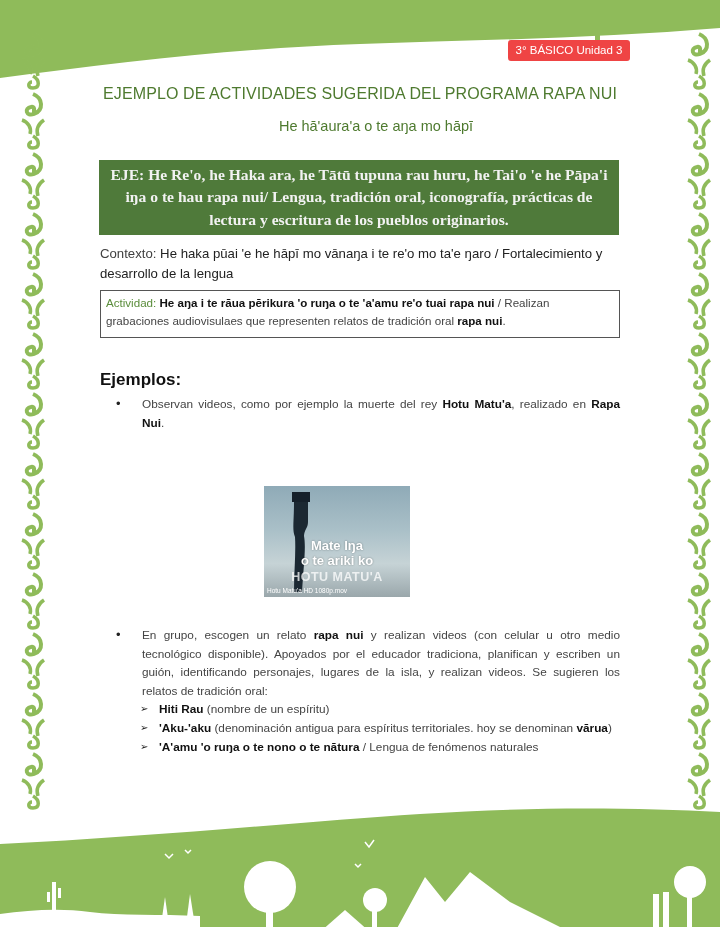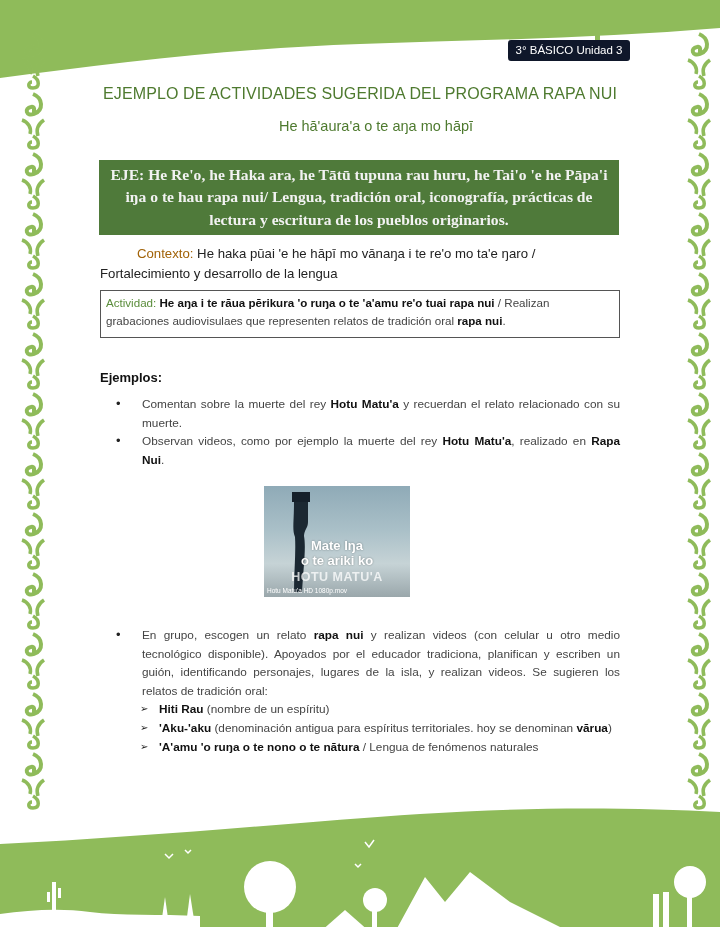--- a/index.html
+++ b/index.html
@@ -9,21 +9,21 @@
       font-family: "Liberation Sans", "DejaVu Sans", sans-serif;
       color: #333;
     }
     .top-wave { position: absolute; left: 0; top: 0; width: 720px; height: 80px; }
     .bottom-wave { position: absolute; left: 0; bottom: 0; width: 720px; height: 150px; }
     .border-strip { position: absolute; top: 30px; width: 30px; height: 780px; }
     .border-left { left: 18px; }
     .border-right { right: 6px; }
     .unit-badge {
       position: absolute; left: 508px; top: 40px; width: 122px; height: 21px;
-      background: #0f172a; color: #fff; border-radius: 3px;
+      background: #ef4444; color: #fff; border-radius: 3px;
       font-size: 11.5px; line-height: 21px; text-align: center;
     }
     .unit-stem { position: absolute; left: 595px; top: 30px; width: 5px; height: 12px; background: #8fbb5a; }
     .title {
       position: absolute; left: 0; width: 720px; top: 85px; text-align: center;
       font-size: 16px; color: #4e7a2f; letter-spacing: 0.1px;
     }
     .subtitle {
       position: absolute; left: 16px; width: 720px; top: 118px; text-align: center;
       font-size: 14.5px; color: #4e7a2f;
@@ -32,29 +32,29 @@
       position: absolute; left: 99px; top: 160px; width: 520px; height: 75px;
       background: #4f7a3a; color: #f2f2f2;
       font-family: "Liberation Serif", "DejaVu Serif", serif; font-weight: bold;
       font-size: 15.6px; line-height: 22.5px; text-align: center;
       display: flex; align-items: center; justify-content: flex-end; box-sizing: border-box; padding: 2px 6px;
     }
     .contexto {
       position: absolute; left: 100px; top: 244px; width: 520px;
       font-size: 13.2px; line-height: 20px; color: #222;
     }
-    .contexto .label { color: #a16207; margin-left: 37px; }
+    .contexto .label { color: #404040; }
     .actividad-box {
       position: absolute; left: 100px; top: 290px; width: 520px; height: 48px;
       border: 1px solid #555; box-sizing: border-box; padding: 3px 5px;
       font-size: 11.6px; line-height: 18px; color: #444;
     }
     .actividad-box b { color: #111; }
     .ejemplos-h {
-      position: absolute; left: 100px; top: 370px; font-size: 13px; font-weight: bold; color: #111;
+      position: absolute; left: 100px; top: 370px; font-size: 17px; font-weight: bold; color: #111;
     }
     .bullets { position: absolute; left: 100px; top: 395px; width: 520px; margin: 0; padding: 0; list-style: none; }
     .bullets li { position: relative; padding-left: 42px; font-size: 11.8px; line-height: 18.6px; color: #444; text-align: justify; }
     .bullets li::before { content: "•"; position: absolute; left: 16px; top: 0; color: #222; font-size: 13px; }
     .bullets b { color: #111; }
     .video-thumb {
       position: absolute; left: 264px; top: 486px; width: 146px; height: 111px;
       background: linear-gradient(180deg, #8faab7 0%, #aac0c8 40%, #c6d3d6 70%, #9aa7ab 100%);
       overflow: hidden;
     }
@@ -115,23 +115,20 @@
 </div>
 
 <div class="actividad-box">
   <span style="color:#5a8d3b">Actividad:</span><b> He aŋa i te rāua pērikura 'o ruŋa o te 'a'amu re'o tuai rapa nui</b><span> / Realizan grabaciones audiovisulaes que representen relatos de tradición oral  </span><b>rapa nui</b><span>.</span>
 </div>
 
 <div class="ejemplos-h">Ejemplos:</div>
 
 <ul class="bullets">
   <li>
-    <span>Comentan sobre la muerte del rey </span><b>Hotu Matu'a</b><span> y recuerdan el relato relacionado con su muerte.</span>
-  </li>
-  <li>
     <span>Observan videos, como por ejemplo la muerte del rey </span><b>Hotu Matu'a</b><span>, realizado en </span><b>Rapa Nui</b><span>.</span>
   </li>
 </ul>
 
 <div class="video-thumb">
   <svg class="silhouette" viewBox="0 0 30 100">
     <rect x="6" y="0" width="18" height="10" fill="#15202a"></rect>
     <path d="M8,10 H22 V30 C22,36 18,38 18,44 C20,55 18,70 16,100 H8 C8,80 10,60 9,45 C6,38 8,30 8,10 Z" fill="#1b2832"></path>
   </svg>
   <div class="t1">

